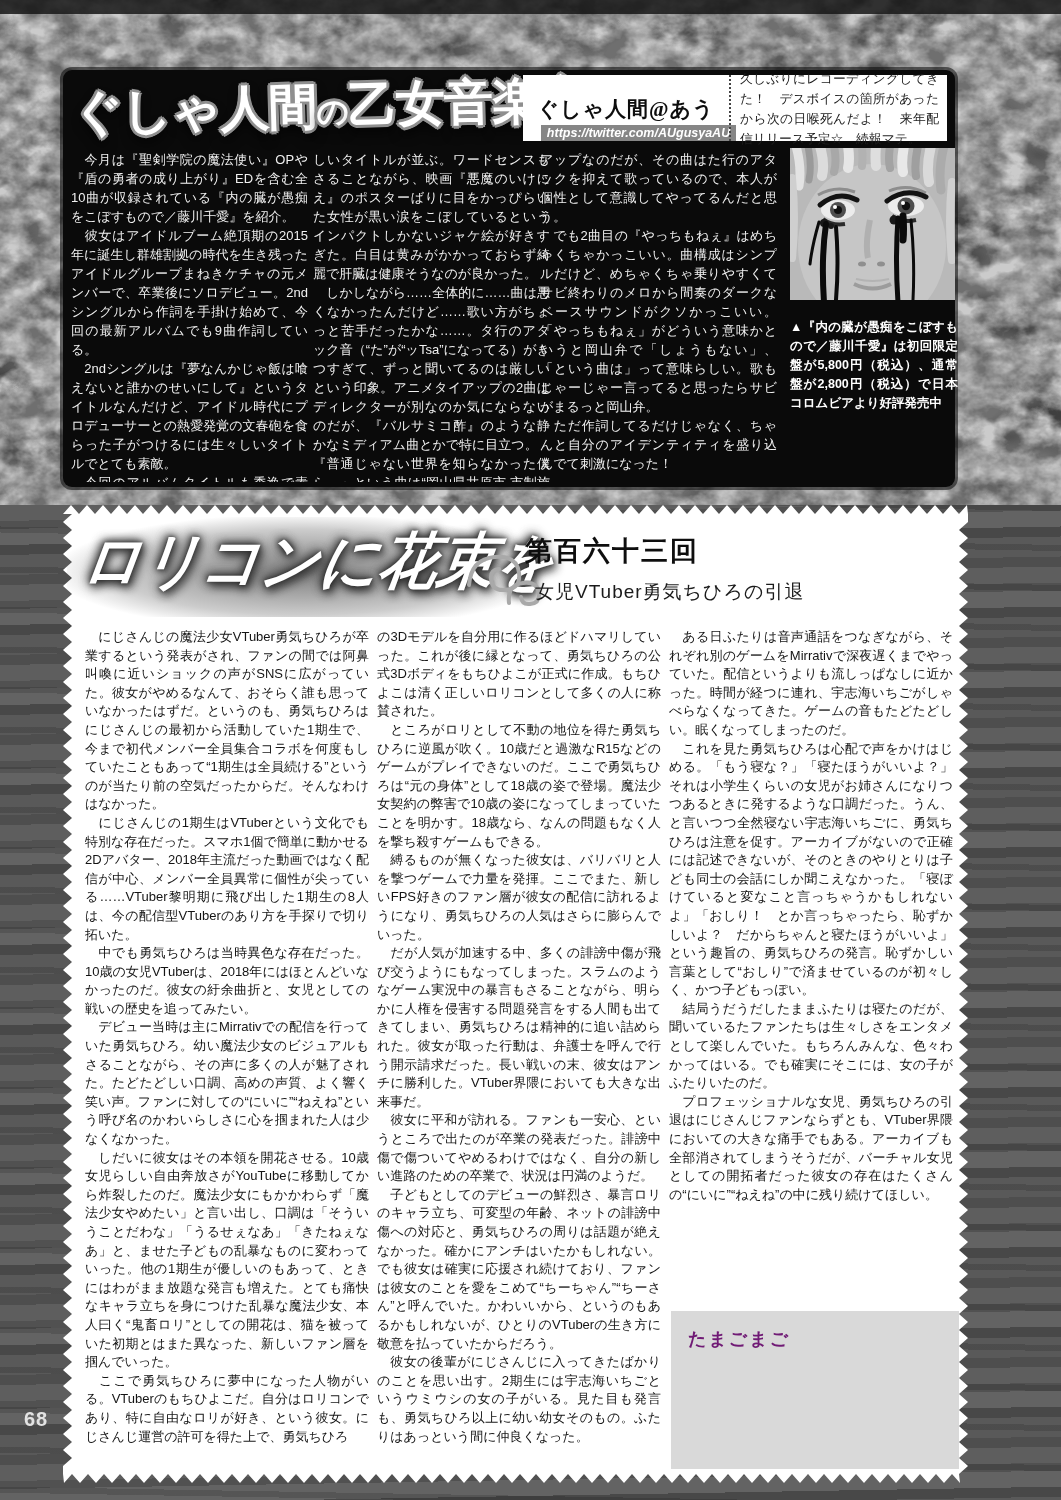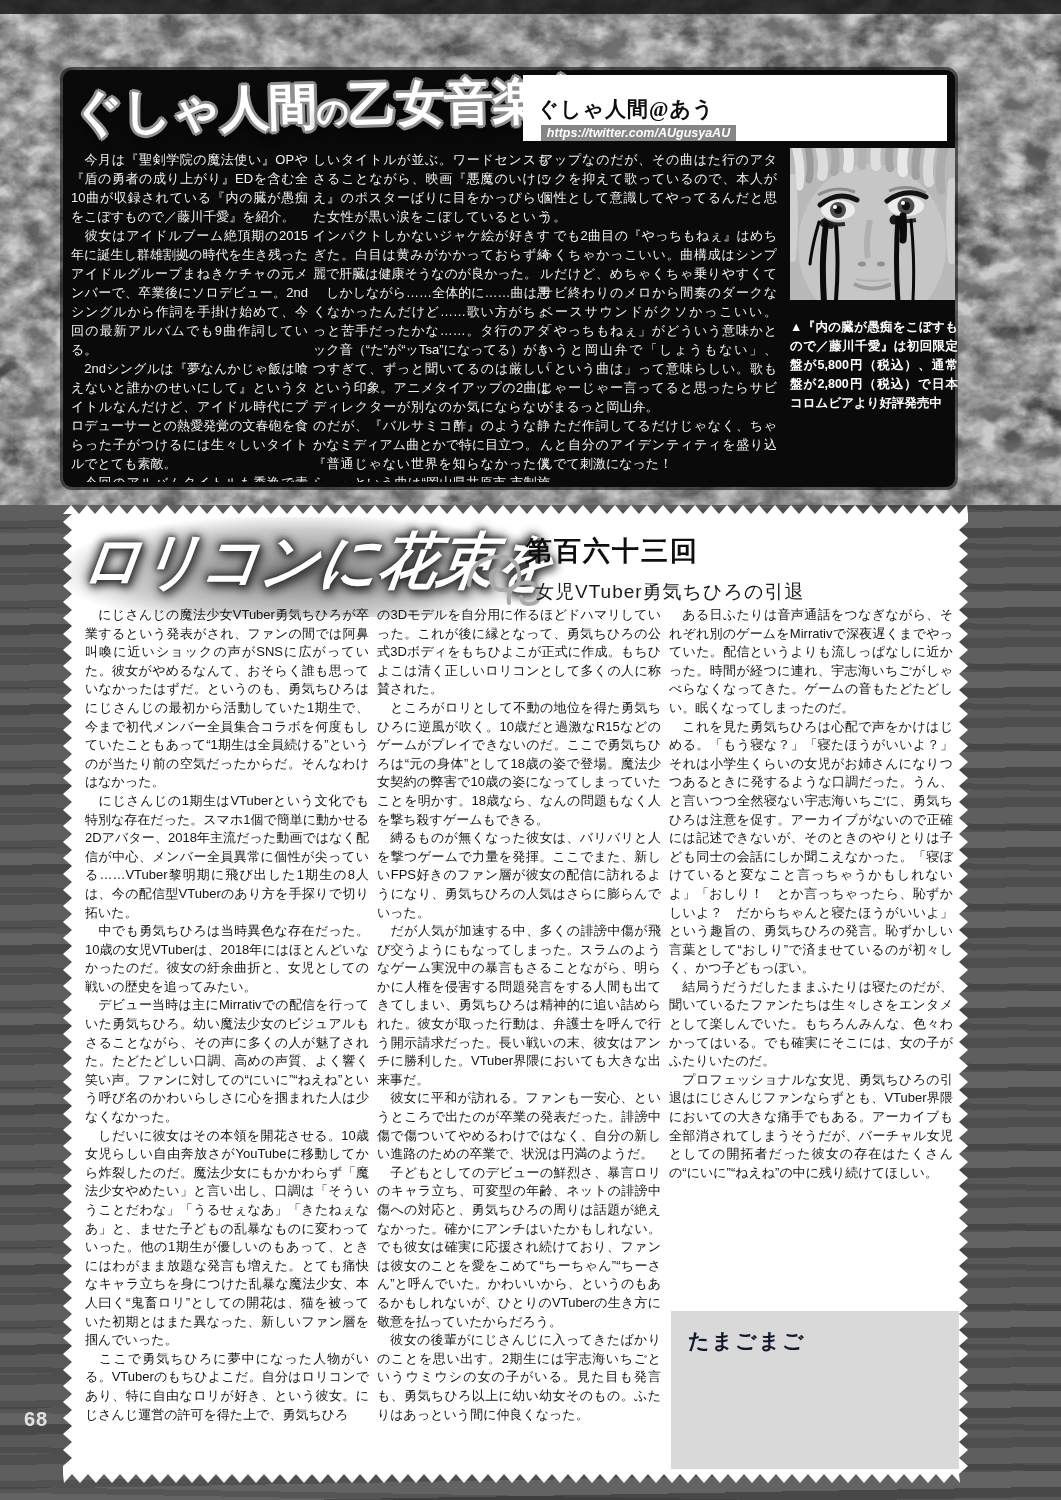--- a/index.html
+++ b/index.html
@@ -37,24 +37,24 @@
   .feature-panel{position:absolute;left:63px;top:505px;width:905px;height:978px;background:#fff;}
   .title-cloud{position:absolute;left:4px;top:12px;width:470px;height:100px;
     background:radial-gradient(ellipse at 50% 55%, rgba(80,80,80,.75), rgba(110,110,110,.35) 55%, rgba(120,120,120,0) 75%);}
   .feature-title{position:absolute;left:14px;top:20px;width:460px;white-space:nowrap;
     font-family:"Liberation Serif","DejaVu Serif",serif;font-weight:900;font-style:italic;font-size:58px;color:#fff;
     transform:skewX(-8deg) scaleY(1.06);transform-origin:left bottom;
     text-shadow:0 0 4px rgba(35,35,35,.95),0 0 10px rgba(60,60,60,.9),3px 4px 9px rgba(25,25,25,.95),-3px -2px 9px rgba(70,70,70,.8);}
   .swirl{position:absolute;left:400px;top:40px;}
   .episode{position:absolute;left:462px;top:28px;font-size:27px;font-weight:900;color:#0e0e0e;letter-spacing:2px;}
   .subtitle{position:absolute;left:472px;top:74px;font-size:19px;color:#1a1a1a;letter-spacing:1px;text-align:right;}
-  .bcol{position:absolute;top:101px;width:284px;color:#141414;font-size:13px;line-height:18.6px;text-align:justify;white-space:pre-line;}
+  .bcol{position:absolute;top:123px;width:284px;color:#141414;font-size:13px;line-height:18.6px;text-align:justify;white-space:pre-line;}
   .bcol1{left:22px;} .bcol2{left:314px;} .bcol3{left:606px;}
   .profile-box{position:absolute;left:608px;top:806px;width:258px;height:128px;background:#d9d9d9;padding:14px 15px 16px 15px;}
-  .profile-name{font-size:21px;font-weight:900;color:#0f172a;letter-spacing:2px;margin:2px 0 25px 2px;}
+  .profile-name{font-size:18px;font-weight:900;color:#701a75;letter-spacing:2px;margin:2px 0 25px 2px;}
   .profile-bio{font-size:13px;font-weight:bold;color:#1b1b1b;line-height:21px;letter-spacing:.5px;text-align:justify;}
 
   .page-number{position:absolute;left:24px;top:1408px;font-size:20px;font-weight:bold;color:#e3e3e3;letter-spacing:1px;}
 </style>
 </head>
 <body>
 
 <div id="page">
 
   <svg class="tex-leaves" width="1061" height="505">
@@ -76,20 +76,23 @@
   <div class="top-dark-strip"></div>
 
   <div class="music-box">
     <div class="logo"><span class="big">ぐしゃ人間</span><span class="small">の</span><span class="big">乙女音楽室</span></div>
 
     <div class="masthead">
       <div class="mast-left">
         <div class="author-name">ぐしゃ人間@あう</div>
         <div class="author-url">https://twitter.com/AUgusyaAU</div>
       </div>
+      <div class="mast-right">
+        <div class="author-comment">久しぶりにレコーディングしてきた！　デスボイスの箇所があったから次の日喉死んだよ！　来年配信リリース予定☆　続報マテ。</div>
+      </div>
     </div>
 
     <div class="mcol mcol1">　今月は『聖剣学院の魔法使い』OPや『盾の勇者の成り上がり』EDを含む全10曲が収録されている『内の臓が愚痴をこぼすもので／藤川千愛』を紹介。
 　彼女はアイドルブーム絶頂期の2015年に誕生し群雄割拠の時代を生き残ったアイドルグループまねきケチャの元メンバーで、卒業後にソロデビュー。2ndシングルから作詞を手掛け始めて、今回の最新アルバムでも9曲作詞している。
 　2ndシングルは『夢なんかじゃ飯は喰えないと誰かのせいにして』というタイトルなんだけど、アイドル時代にプロデューサーとの熱愛発覚の文春砲を食らった子がつけるには生々しいタイトルでとても素敵。
 　今回のアルバムタイトルも秀逸で素晴らしい。内臓を内の臓というセンス、収録曲も『燦燦燦』『自律神経』という香ば</div>
     <div class="mcol mcol2">しいタイトルが並ぶ。ワードセンスもさることながら、映画『悪魔のいけにえ』のポスターばりに目をかっぴらいた女性が黒い涙をこぼしているというインパクトしかないジャケ絵が好きすぎた。白目は黄みがかかっておらず綺麗で肝臓は健康そうなのが良かった。
 　しかしながら……全体的に……曲は悪くなかったんだけど……歌い方がちょっと苦手だったかな……。タ行のアタック音（“た”が“ッTsa”になってる）がきつすぎて、ずっと聞いてるのは厳しいという印象。アニメタイアップの2曲はディレクターが別なのか気にならないのだが、『バルサミコ酢』のような静かなミディアム曲とかで特に目立つ。
 『普通じゃない世界を知らなかった僕ら』」という曲は“岡山県井原市 市制施行70周年記念ソング”という謎のタイ</div>
     <div class="mcol mcol3">アップなのだが、その曲はた行のアタックを抑えて歌っているので、本人が個性として意識してやってるんだと思う。

